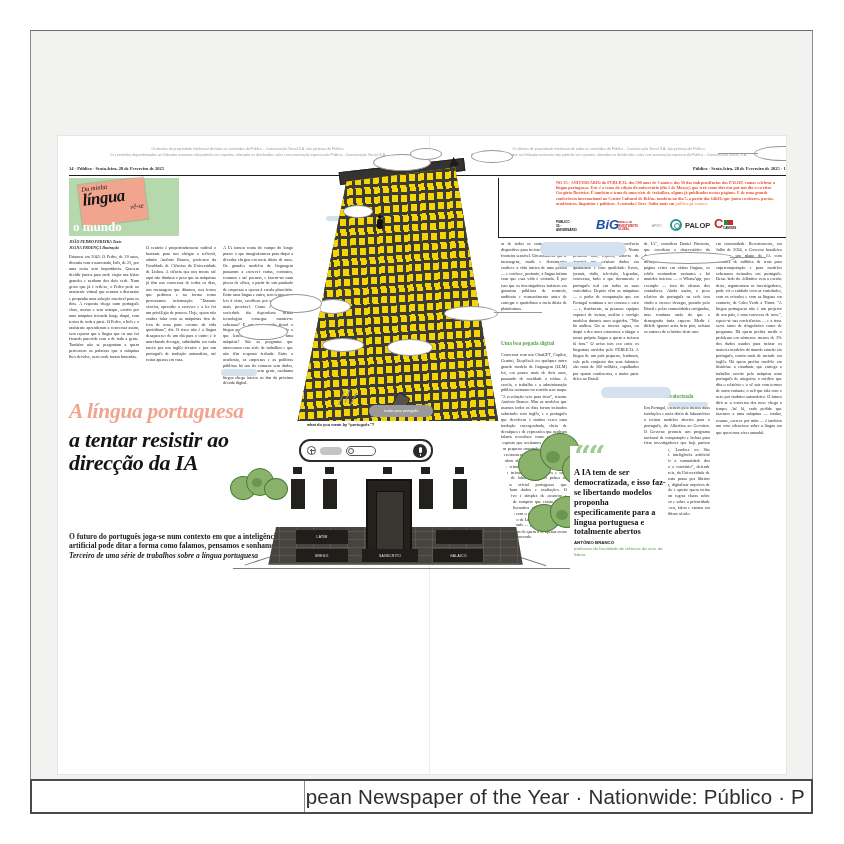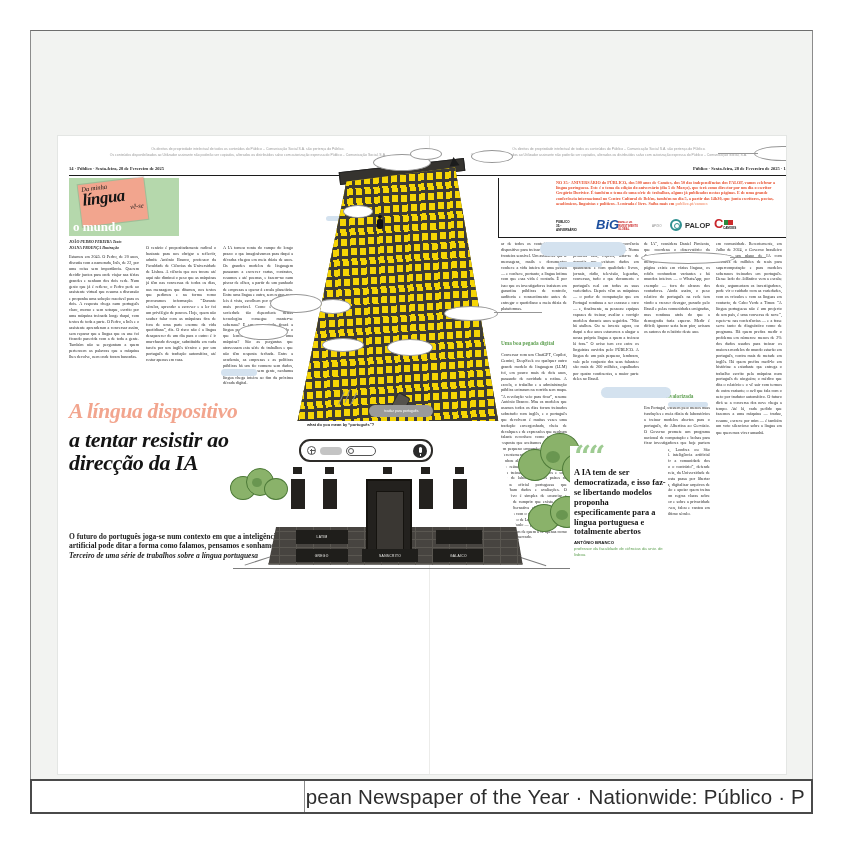--- a/index.html
+++ b/index.html
@@ -90,21 +90,21 @@
       <div class="in" style="transform:scale(.7);width:100px;height:194px;">Estamos em 2045. O Pedro, de 20 anos, discutia com a namorada, Inês, de 22, por uma coisa sem importância. Querem decidir juntos para onde viajar nas férias grandes e nenhum dos dois cede. Num gesto que já é reflexo, o Pedro pede ao assistente virtual que resuma a discussão e proponha uma solução razoável para os dois. A resposta chega num português claro, morno e sem sotaque, escrito por uma máquina treinada longe daqui, com textos de toda a parte. O Pedro, a Inês e o assistente aprenderam a conversar assim, sem reparar que a língua que os une foi ficando parecida com a de toda a gente. Também não se perguntam a quem pertencem as palavras que a máquina lhes devolve, nem onde foram buscadas.</div>
     </div>
     <div class="mt" style="left:88px;top:109px;width:70px;height:144px;">
       <div class="in" style="transform:scale(.7);width:100px;height:206px;">O cenário é propositadamente radical o bastante para nos obrigar a reflectir, admite António Branco, professor da Faculdade de Ciências da Universidade de Lisboa. A ciência que nos trouxe até aqui não diminui o peso que as máquinas já têm nas conversas de todos os dias, nas mensagens que ditamos, nos textos que pedimos e na forma como procuramos informação. “Durante séculos, aprender a escrever e a ler foi um privilégio de poucos. Hoje, quem não souber falar com as máquinas fica de fora de uma parte enorme da vida quotidiana”, diz. O risco não é a língua desaparecer de um dia para o outro: é ir murchando devagar, substituída em cada tarefa por um inglês técnico e por um português de tradução automática, até restar apenas em casa.</div>
     </div>
     <div class="mt" style="left:165px;top:109px;width:70px;height:144px;">
       <div class="in" style="transform:scale(.7);width:100px;height:206px;">A IA tomou conta do campo do longo prazo: o que imaginávamos para daqui a décadas chegou em meia dúzia de anos. Os grandes modelos de linguagem passaram a escrever cartas, contratos, resumos e até poemas, e fazem-no num piscar de olhos, a partir de um punhado de empresas a operar à escala planetária. Entre uma língua e outra, sem regras nem leis à vista, escolhem por nós a palavra mais provável. Como é que uma sociedade tão dependente destas tecnologias consegue manter-se soberana? E em que estado ficará a língua portuguesa quando quase tudo o que lemos tiver passado por uma máquina? São as perguntas que atravessam esta série de trabalhos e que não têm resposta fechada. Entre a academia, as empresas e as políticas públicas há um fio comum: sem dados, sem computação e sem gente, nenhuma língua chega inteira ao fim da próxima década digital.</div>
     </div>
 
     <div class="abs" style="left:11px;top:264px;width:232px;">
-      <div style="font-size:21.5px;line-height:23px;font-weight:bold;font-style:italic;color:#f2a58e;letter-spacing:-.3px;">A língua dispositivo</div>
+      <div style="font-size:21.5px;line-height:23px;font-weight:bold;font-style:italic;color:#f2a58e;letter-spacing:-.3px;">A língua portuguesa</div>
       <div style="font-size:22px;line-height:23px;font-weight:bold;font-style:italic;color:#141414;letter-spacing:-.3px;margin-top:5px;">a tentar resistir ao direcção da IA</div>
     </div>
     <div class="mt" style="left:11px;top:395px;width:228px;height:42px;">
       <div class="in" style="transform:scale(.75);width:304px;font-weight:bold;font-size:10px;line-height:1.3;text-align:left;">
         <span>O futuro do português joga-se num contexto em que a inteligência artificial pode ditar a forma como falamos, pensamos e sonhamos. </span><span style="font-style:italic;">Terceiro de uma série de trabalhos sobre a língua portuguesa</span>
       </div>
     </div>
 
     <div class="abs" style="left:440px;top:42px;width:1px;height:60px;background:#1c1c1c;"></div>
     <div class="rule" style="left:440px;top:101px;width:290px;"></div>

